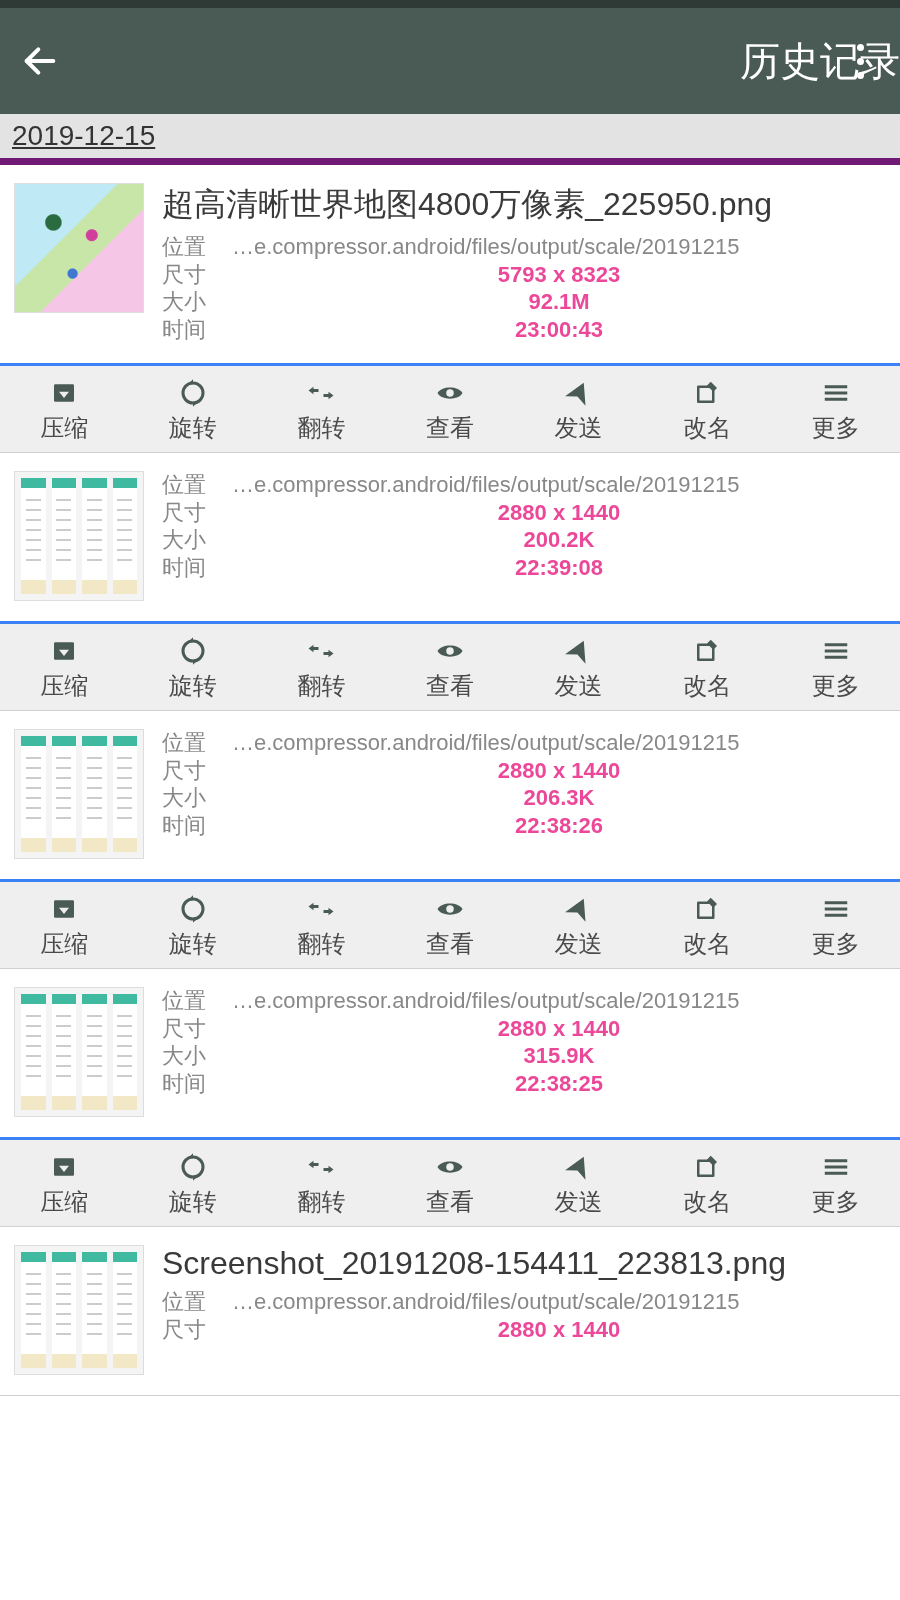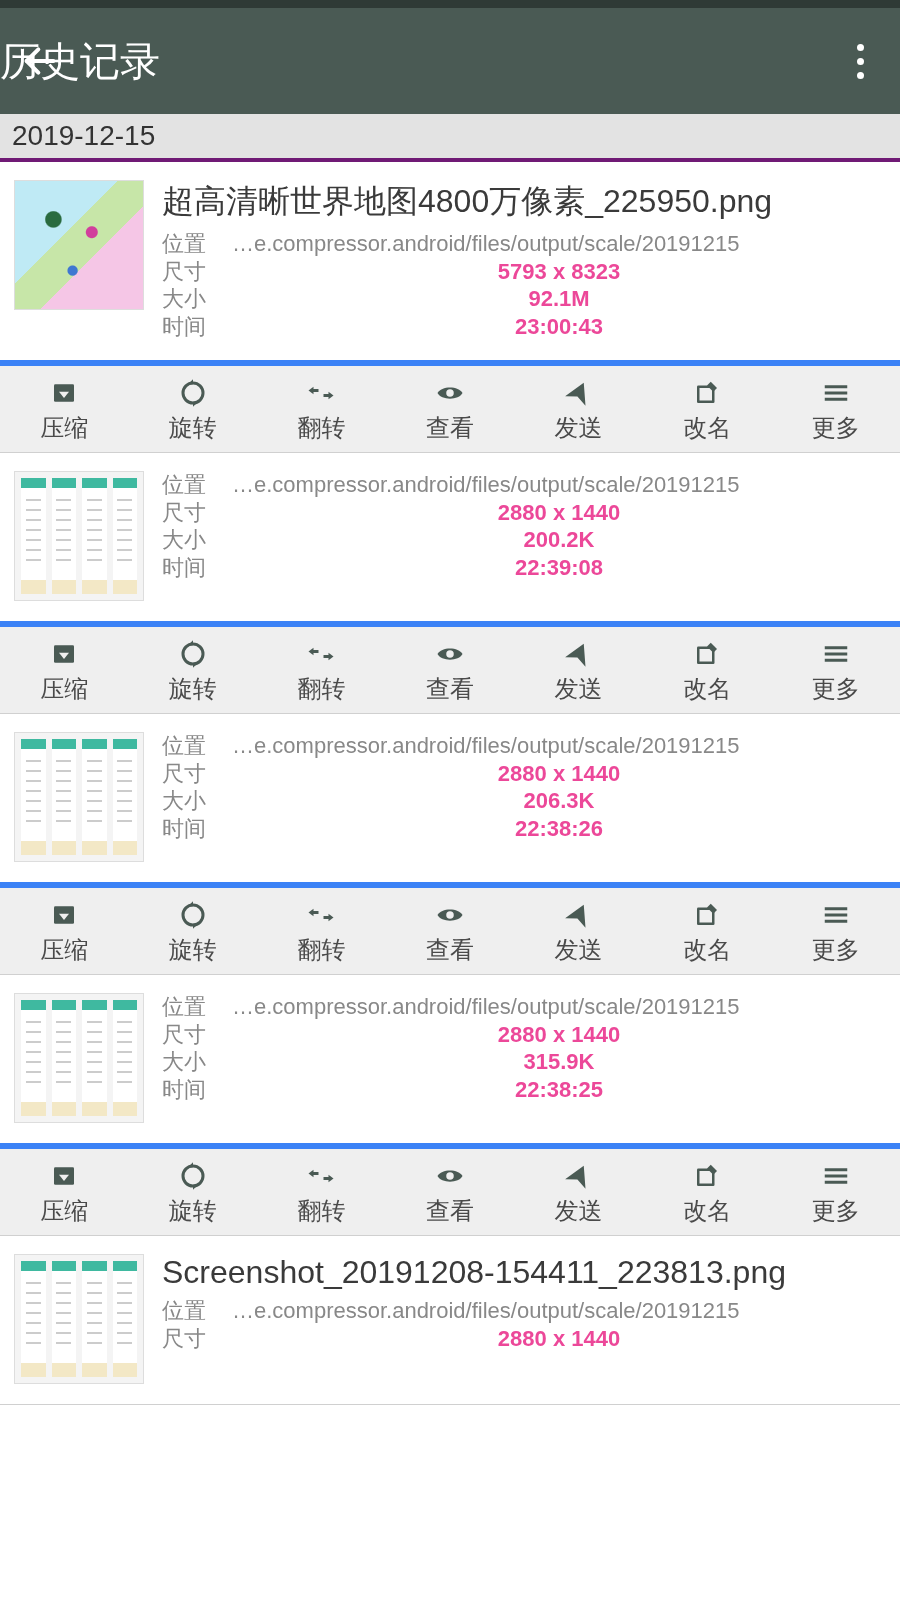--- a/index.html
+++ b/index.html
@@ -22,40 +22,42 @@
     padding: 0 18px;
     position: relative;
   }
   .back-btn {
     width: 44px; height: 44px;
     display: flex; align-items: center; justify-content: center;
   }
   .title {
     position: absolute;
     left: 0; right: 0;
-    text-align: left;
+    text-align: right;
     color: #ffffff;
     font-size: 40px;
     font-weight: 400;
     pointer-events: none;
+    padding-left: 40px;
   }
   .menu-btn {
     margin-left: auto;
     width: 44px; height: 44px;
     display: flex; align-items: center; justify-content: center;
   }
   .dots { display: flex; flex-direction: column; gap: 7px; }
   .dots span { width: 7px; height: 7px; background: #fff; border-radius: 50%; }
 
   .date-header {
     background: #e3e3e3;
     padding: 6px 12px;
     font-size: 28px;
     color: #333;
-    border-bottom: 4px solid #701a75;
+    border-bottom: 7px solid #701a75;
+    text-decoration: underline;
   }
 
   .list { }
   .card { border-bottom: 1px solid #d0d0d0; }
   .card-body {
     display: flex;
     padding: 18px 14px 20px 14px;
     gap: 18px;
     background: #fff;
   }
@@ -118,21 +120,21 @@
   .meta-label { width: 56px; flex-shrink: 0; }
   .meta-value {
     flex: 1; min-width: 0;
     white-space: nowrap; overflow: hidden; text-overflow: ellipsis;
   }
   .meta-value.strong { color: #ec4899; font-weight: 700; text-align: center; }
 
   .actions {
     display: flex;
     background: #efefef;
-    border-top: 6px solid #3b82f6;
+    border-top: 3px solid #3b82f6;
   }
   .action {
     flex: 1;
     display: flex;
     flex-direction: column;
     align-items: center;
     justify-content: center;
     padding: 12px 0 8px 0;
     gap: 4px;
   }

